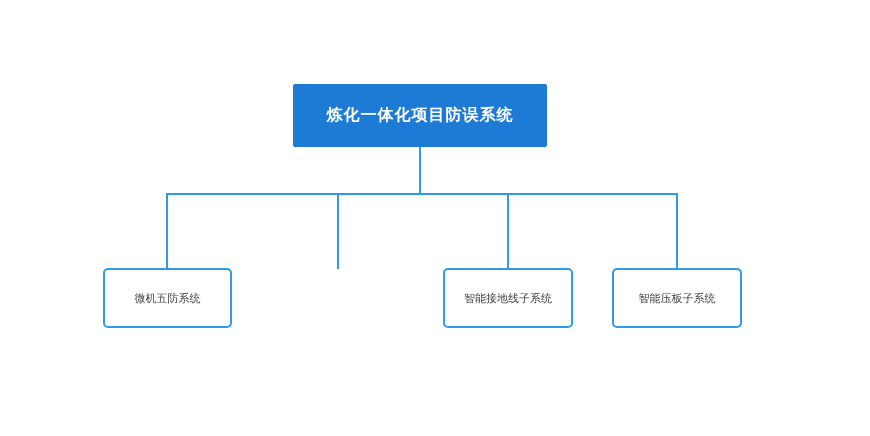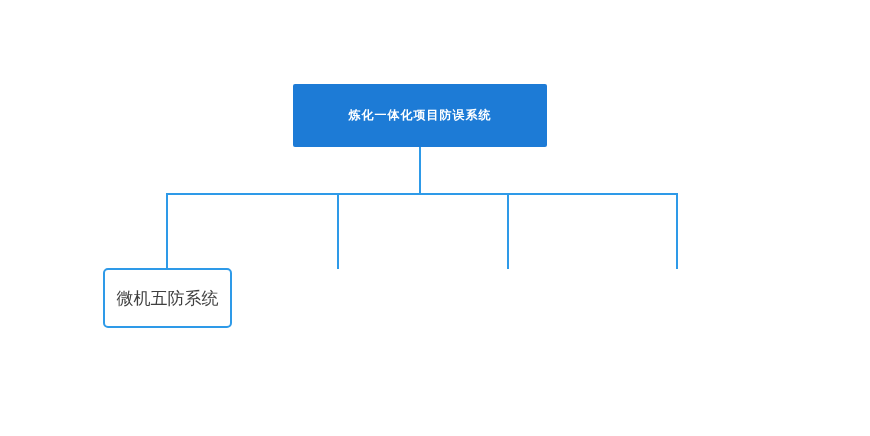--- a/index.html
+++ b/index.html
@@ -30,32 +30,32 @@
     cursor: default;
   }
   .node-root {
     left: 293px;
     top: 84px;
     width: 254px;
     height: 63px;
     background: var(--accent);
     border-radius: 2px;
     color: var(--root-text);
-    font-size: 12px;
+    font-size: 16px;
     font-weight: bold;
     letter-spacing: 1px;
   }
   .node-child {
     top: 268px;
     height: 60px;
     background: var(--background);
     border: 2px solid var(--line);
     border-radius: 5px;
     color: var(--node-text);
-    font-size: 17px;
+    font-size: 11px;
   }
   .node-child.c1 { left: 103px; width: 129px; }
   .node-child.c2 { left: 273px; width: 130px; }
   .node-child.c3 { left: 443px; width: 130px; }
   .node-child.c4 { left: 612px; width: 130px; }
   .connector {
     position: absolute;
     background: var(--line);
   }
   .conn-stem { left: 419px; top: 147px; width: 2px; height: 47px; }
@@ -79,14 +79,20 @@
   <div class="connector conn-stem"></div>
   <div class="connector conn-bus"></div>
   <div class="connector conn-drop d1"></div>
   <div class="connector conn-drop d2"></div>
   <div class="connector conn-drop d3"></div>
   <div class="connector conn-drop d4"></div>
 
   <div class="node node-child c1">
     <span class="node-label">微机五防系统</span>
   </div>
+  <div class="node node-child c3">
+    <span class="node-label">智能接地线子系统</span>
+  </div>
+  <div class="node node-child c4">
+    <span class="node-label">智能压板子系统</span>
+  </div>
 
 </div>
 
 </body></html>

